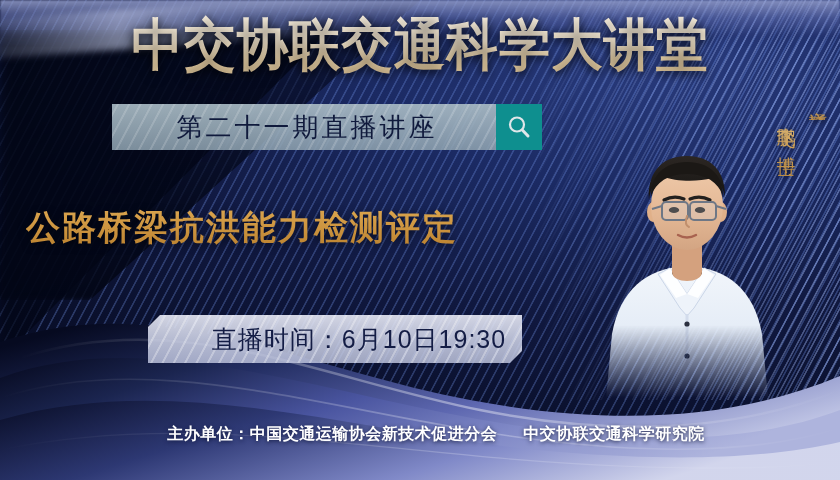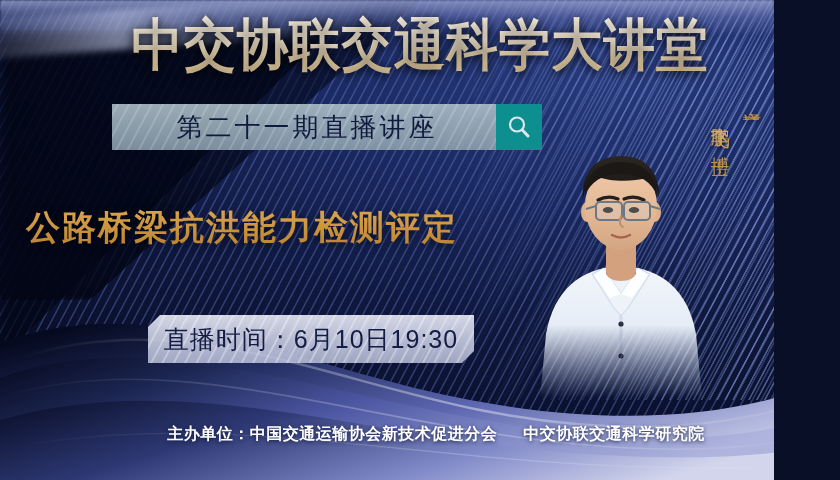--- a/index.html
+++ b/index.html
@@ -2,21 +2,21 @@
 <html><head>
 <meta charset="utf-8">
 <style>
   html, body {
     margin: 0;
     padding: 0;
     background: #0a0f28;
   }
   #poster {
     position: relative;
-    width: 774px;
+    width: 840px;
     height: 480px;
     overflow: hidden;
     font-family: "Liberation Sans", "DejaVu Sans", sans-serif;
     background: #0b1233;
   }
 
   
   .bg-base {
     position: absolute; inset: 0;
     background:
@@ -166,20 +166,21 @@
     width: 326px; height: 48px;
     display: flex; align-items: center; justify-content: center;
     color: #141d45;
     font-size: 25px;
     font-weight: 500;
     letter-spacing: 1px;
     white-space: nowrap;
     background: linear-gradient(180deg, rgba(232,234,246,.90) 0%, rgba(206,211,232,.86) 55%, rgba(188,194,220,.84) 100%);
     clip-path: polygon(12px 0, 100% 0, 100% calc(100% - 12px), calc(100% - 12px) 100%, 0 100%, 0 12px);
     box-shadow: 0 2px 12px rgba(0,0,0,.35);
+    padding-left: 48px;
   }
   .time-badge::after {
     content: "";
     position: absolute; inset: 0;
     background-image: repeating-linear-gradient(
       118deg,
       rgba(255,255,255,0.00) 0px,
       rgba(255,255,255,0.00) 4px,
       rgba(255,255,255,0.30) 4.6px,
       rgba(255,255,255,0.30) 6px,

